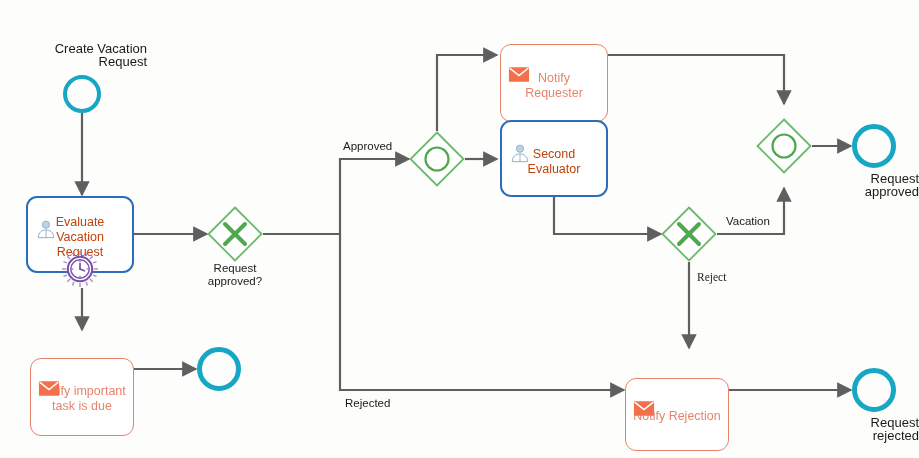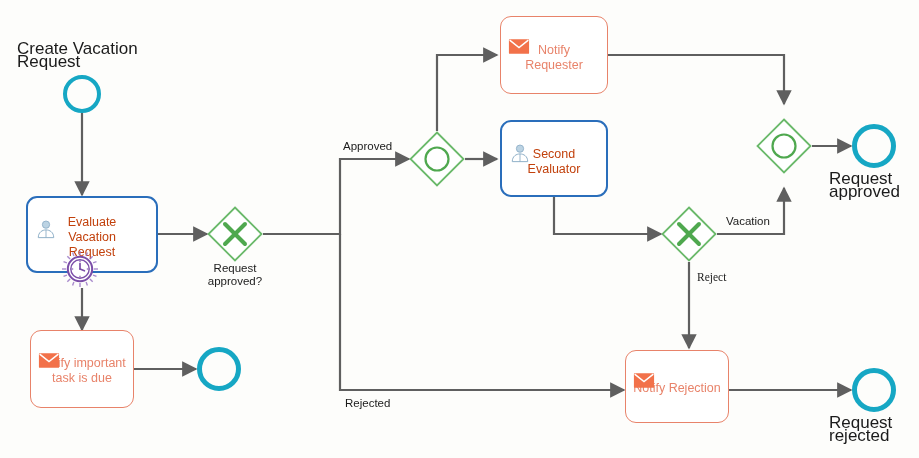--- a/index.html
+++ b/index.html
@@ -34,22 +34,22 @@
     background: transparent;
   }
   .event.start {
     border: 4px solid #16a7c4;
   }
   .event.end {
     border: 5px solid #16a7c4;
   }
   .event-label {
     position: absolute;
-    text-align: left;
-    font-size: 17px;
+    text-align: right;
+    font-size: 13px;
     line-height: 13px;
     color: #1b1b1b;
     white-space: pre-line;
   }
   
   .task {
     border-radius: 11px;
     background: #ffffff;
     display: flex;
     align-items: center;
@@ -59,20 +59,21 @@
     line-height: 15px;
     white-space: pre-line;
   }
   .task.user {
     border: 2.5px solid #2a6ebb;
     color: #c2410c;
   }
   .task.send {
     border: 1.7px solid #e8836a;
     color: #e8836a;
+    margin-top: 28px;
   }
   .task-icon {
     position: absolute;
     left: 7px;
     top: 6px;
     width: 22px;
     height: 20px;
   }
   
   .gateway {
@@ -139,21 +140,21 @@
       <path d="M 812 146 L 851 146"></path>
 
       <path d="M 727 390 L 851 390"></path>
     </g>
   </svg>
 
   <div class="event-label" style="left:17px; top:42px; width:130px;">Create Vacation
 Request</div>
   <div class="node event start" style="left:63px; top:75px; width:38px; height:38px;"></div>
 
-  <div class="node task user" style="left:26px; top:196px; width:132px; height:77px;">
+  <div class="node task user" style="left:26px; top:196px; width:108px; height:77px;">
     <span class="task-icon">
       <svg viewBox="0 0 24 22" width="22" height="20" xmlns="http://www.w3.org/2000/svg">
         <circle cx="12" cy="6.2" r="4" fill="#bcd3e3" stroke="#8fb0c8" stroke-width="1"></circle>
         <path d="M3.5 20.5 C3.5 14.5 8 12 12 12 C16 12 20.5 14.5 20.5 20.5 Z" fill="#ffffff" stroke="#8fb0c8" stroke-width="1.1"></path>
         <path d="M12 12 L12 20.5" stroke="#8fb0c8" stroke-width="1"></path>
       </svg>
     </span>
     <span style="padding-top:6px;">Evaluate
 Vacation
 Request</span>

